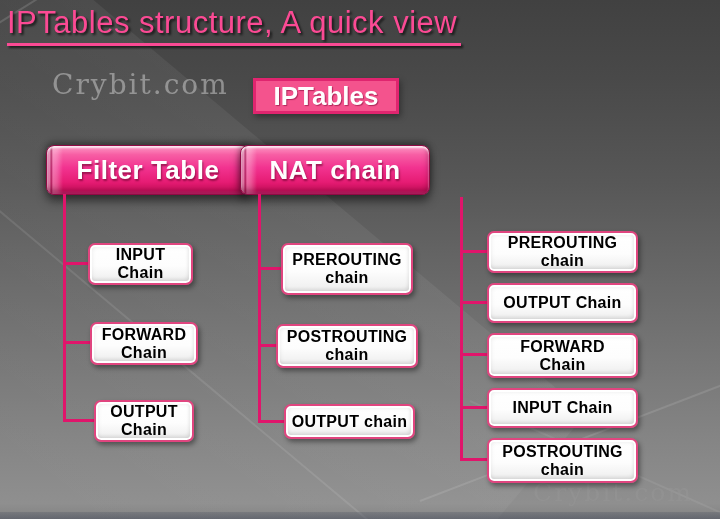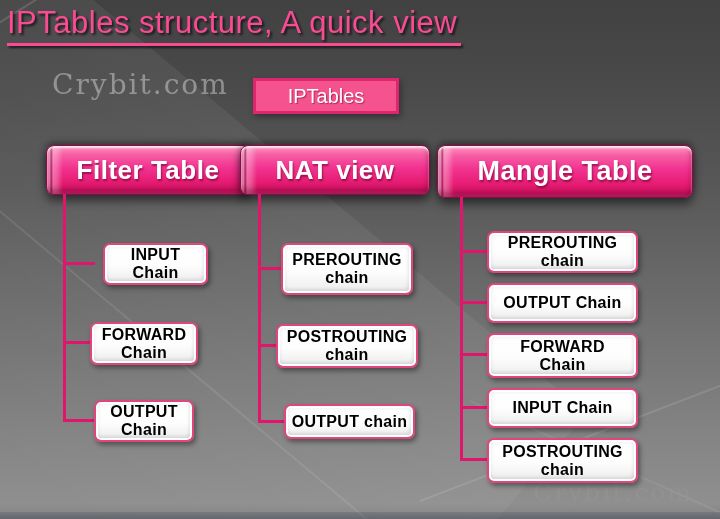--- a/index.html
+++ b/index.html
@@ -30,21 +30,21 @@
     position:absolute;font-family:"DejaVu Serif",serif;
     letter-spacing:2px;user-select:none;
   }
   .wm.top{left:52px;top:68px;font-size:28px;color:rgba(200,200,200,0.55);}
   .wm.bottom{left:533px;top:478px;font-size:25px;color:rgba(148,148,148,0.6);}
 
   .rootbox{
     position:absolute;left:253px;top:78px;width:146px;height:36px;
     background:#f4538d;border:3px solid #e0256f;box-sizing:border-box;
     display:flex;align-items:center;justify-content:center;
-    color:#fff;font-size:20px;font-weight:normal;
+    color:#fff;font-size:26px;font-weight:bold;
     text-shadow:1px 1px 1px rgba(120,0,50,0.55);
     box-shadow:2px 3px 6px rgba(0,0,0,0.35);
   }
 
   .tbtn{
     position:absolute;border-radius:8px;box-sizing:border-box;
     border:1px solid #8f0a44;
     background:
       linear-gradient(90deg,rgba(255,255,255,0.55) 0px,rgba(255,255,255,0.45) 3px,rgba(130,10,60,0.55) 4px,rgba(255,255,255,0.35) 6px,rgba(255,255,255,0.25) 10px,rgba(255,255,255,0) 16px),
       linear-gradient(180deg,#ff99c6 0%,#f75ea4 18%,#f23390 45%,#e61c74 75%,#cf1160 92%,#e23280 100%);
@@ -79,21 +79,21 @@
   .chain{
     position:absolute;box-sizing:border-box;border-radius:7px;
     border:2px solid #e0457f;
     background:linear-gradient(180deg,#ffffff 0%,#fdfdfd 55%,#ececec 100%);
     box-shadow:inset 0 0 0 2px #ffffff,inset 2px 2px 4px rgba(0,0,0,0.08),
                inset -2px -3px 4px rgba(0,0,0,0.14),2px 3px 5px rgba(0,0,0,0.4);
     display:flex;align-items:center;justify-content:center;text-align:center;
     color:#000;font-weight:bold;font-size:16px;line-height:1.12;
     white-space:pre-line;letter-spacing:.3px;
   }
-  .chain.f0{left:88px;top:243px;width:105px;height:42px;margin-left:15px;}
+  .chain.f0{left:88px;top:243px;width:105px;height:42px;}
   .chain.f1{left:90px;top:322px;width:108px;height:43px;}
   .chain.f2{left:94px;top:400px;width:100px;height:42px;}
   .chain.n0{left:281px;top:243px;width:132px;height:52px;}
   .chain.n1{left:276px;top:324px;width:142px;height:44px;}
   .chain.n2{left:284px;top:404px;width:131px;height:35px;}
   .chain.m0{left:487px;top:231px;width:151px;height:42px;}
   .chain.m1{left:487px;top:283px;width:151px;height:40px;}
   .chain.m2{left:487px;top:333px;width:151px;height:45px;}
   .chain.m3{left:487px;top:388px;width:151px;height:40px;}
   .chain.m4{left:487px;top:438px;width:151px;height:45px;}
@@ -110,22 +110,21 @@
   <div class="dline d"></div>
   <div class="bottom-strip"></div>
 
   <div class="title">IPTables structure, A quick view</div>
   <div class="wm top">Crybit.com</div>
   <div class="wm bottom">Crybit.com</div>
 
   <div class="rootbox">IPTables</div>
 
   <div class="tbtn filter">Filter Table</div>
-  <div class="tbtn nat">NAT view</div>
-  <div class="tbtn mangle">Mangle Table</div>
+  <div class="tbtn nat">NAT chain</div>
 
   <div class="trunk filter"></div>
   <div class="trunk nat"></div>
   <div class="trunk mangle"></div>
   <div class="stub f0"></div>
   <div class="stub f1"></div>
   <div class="stub f2"></div>
   <div class="stub n0"></div>
   <div class="stub n1"></div>
   <div class="stub n2"></div>

